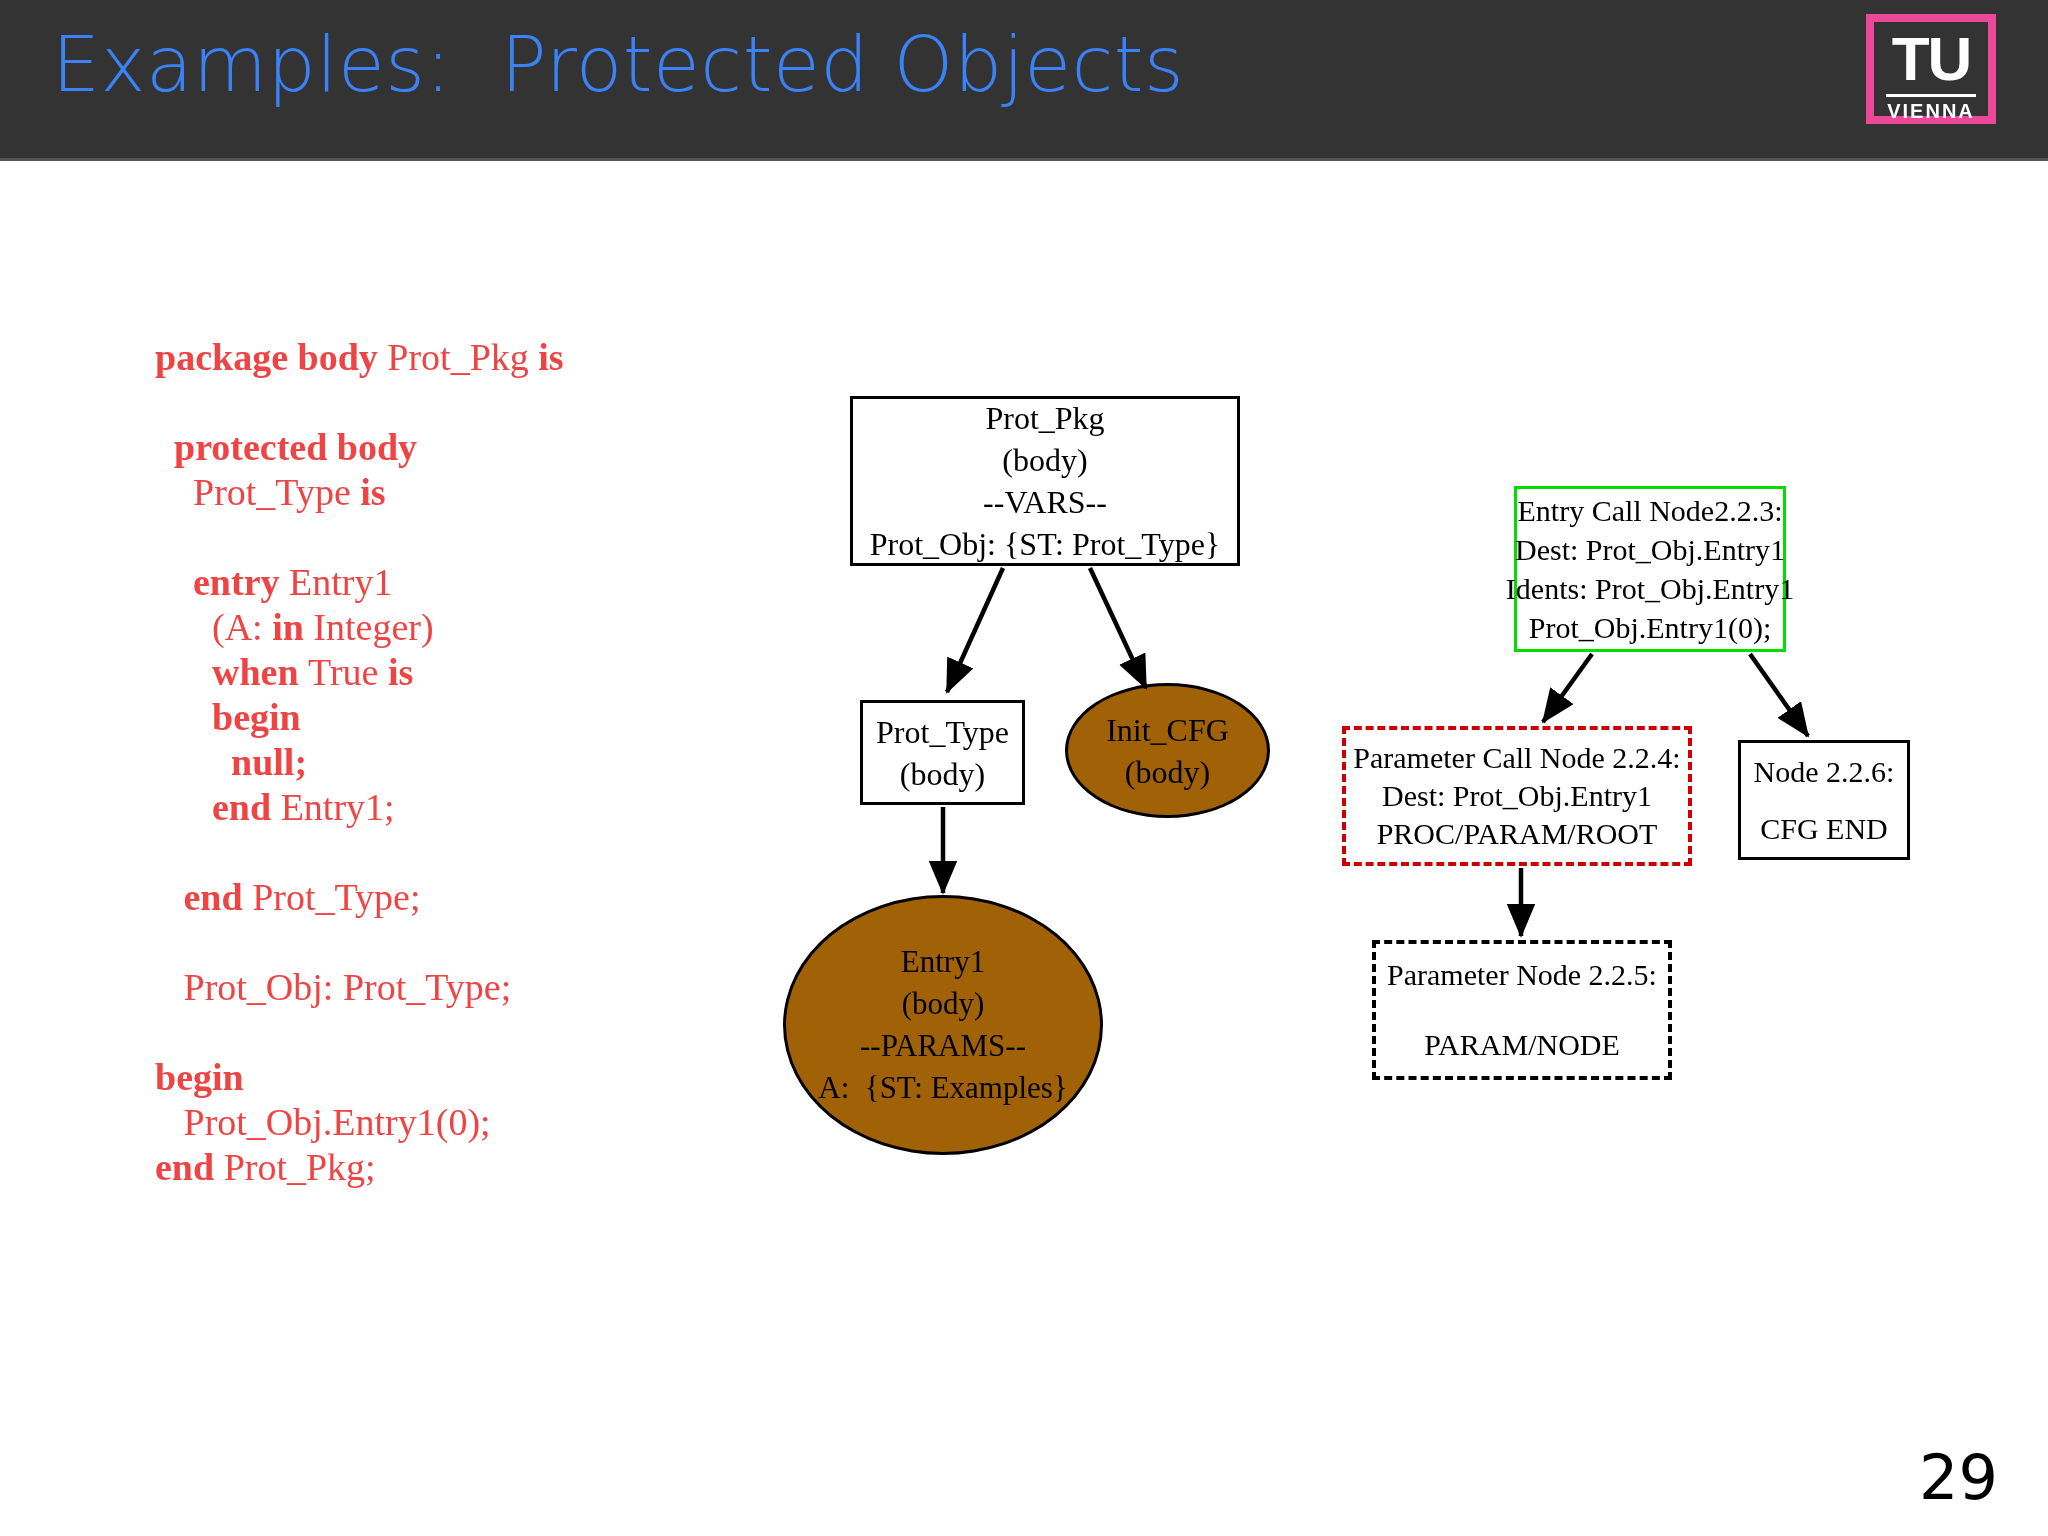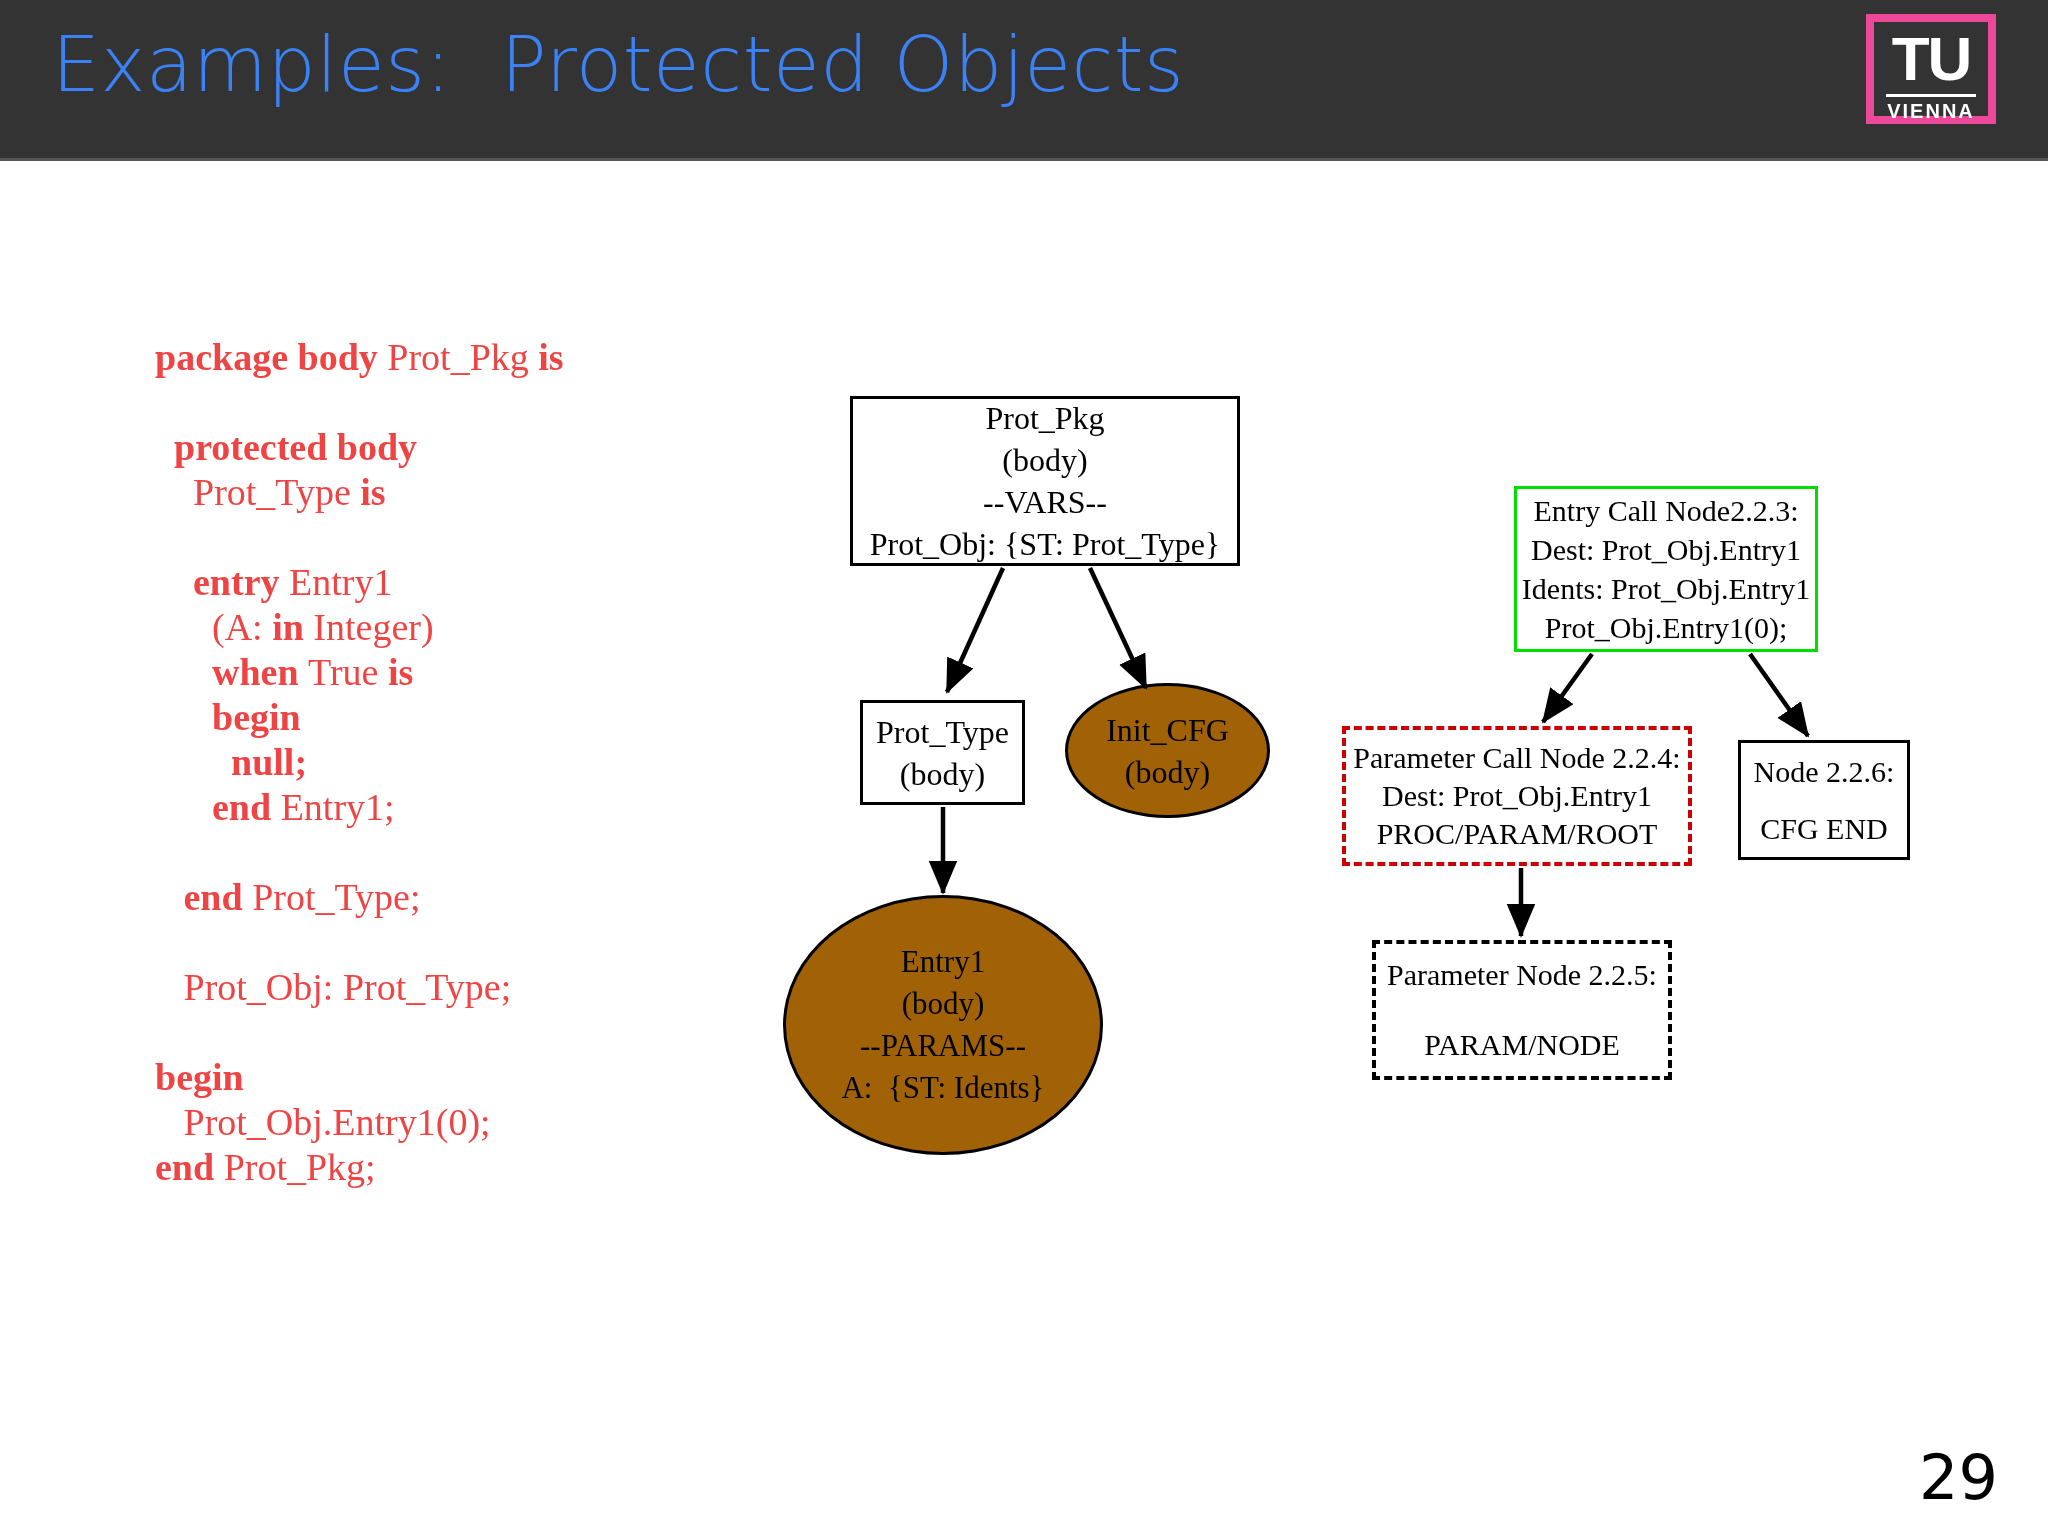--- a/index.html
+++ b/index.html
@@ -149,21 +149,21 @@
     left: 1065px; top: 683px; width: 205px; height: 135px;
     font-size: 32px; line-height: 42px;
   }
   #node-entry1 {
     left: 783px; top: 895px; width: 320px; height: 260px;
     font-size: 31px; line-height: 42px;
   }
 
   
   #node-entry-call {
-    left: 1514px; top: 486px; width: 304px; height: 166px;
+    left: 1514px; top: 486px; width: 272px; height: 166px;
     border: 3px solid #00dd00;
     font-size: 30px; line-height: 39px;
   }
   #node-param-call {
     left: 1342px; top: 726px; width: 350px; height: 140px;
     border: 4px dashed #cc0000;
     font-size: 30px; line-height: 38px;
   }
   #node-226 {
     left: 1738px; top: 740px; width: 172px; height: 120px;
@@ -228,21 +228,21 @@
 
 <div class="node-ellipse" id="node-init-cfg">
     <span class="node-line">Init_CFG</span>
     <span class="node-line">(body)</span>
   </div>
 
 <div class="node-ellipse" id="node-entry1">
     <span class="node-line">Entry1</span>
     <span class="node-line">(body)</span>
     <span class="node-line">--PARAMS--</span>
-    <span class="node-line">A:  {ST: Idents}</span>
+    <span class="node-line">A:  {ST: Examples}</span>
   </div>
 
 <div class="node-box" id="node-entry-call">
     <span class="node-line">Entry Call Node2.2.3:</span>
     <span class="node-line">Dest: Prot_Obj.Entry1</span>
     <span class="node-line">Idents: Prot_Obj.Entry1</span>
     <span class="node-line">Prot_Obj.Entry1(0);</span>
   </div>
 
 <div class="node-box" id="node-param-call">

